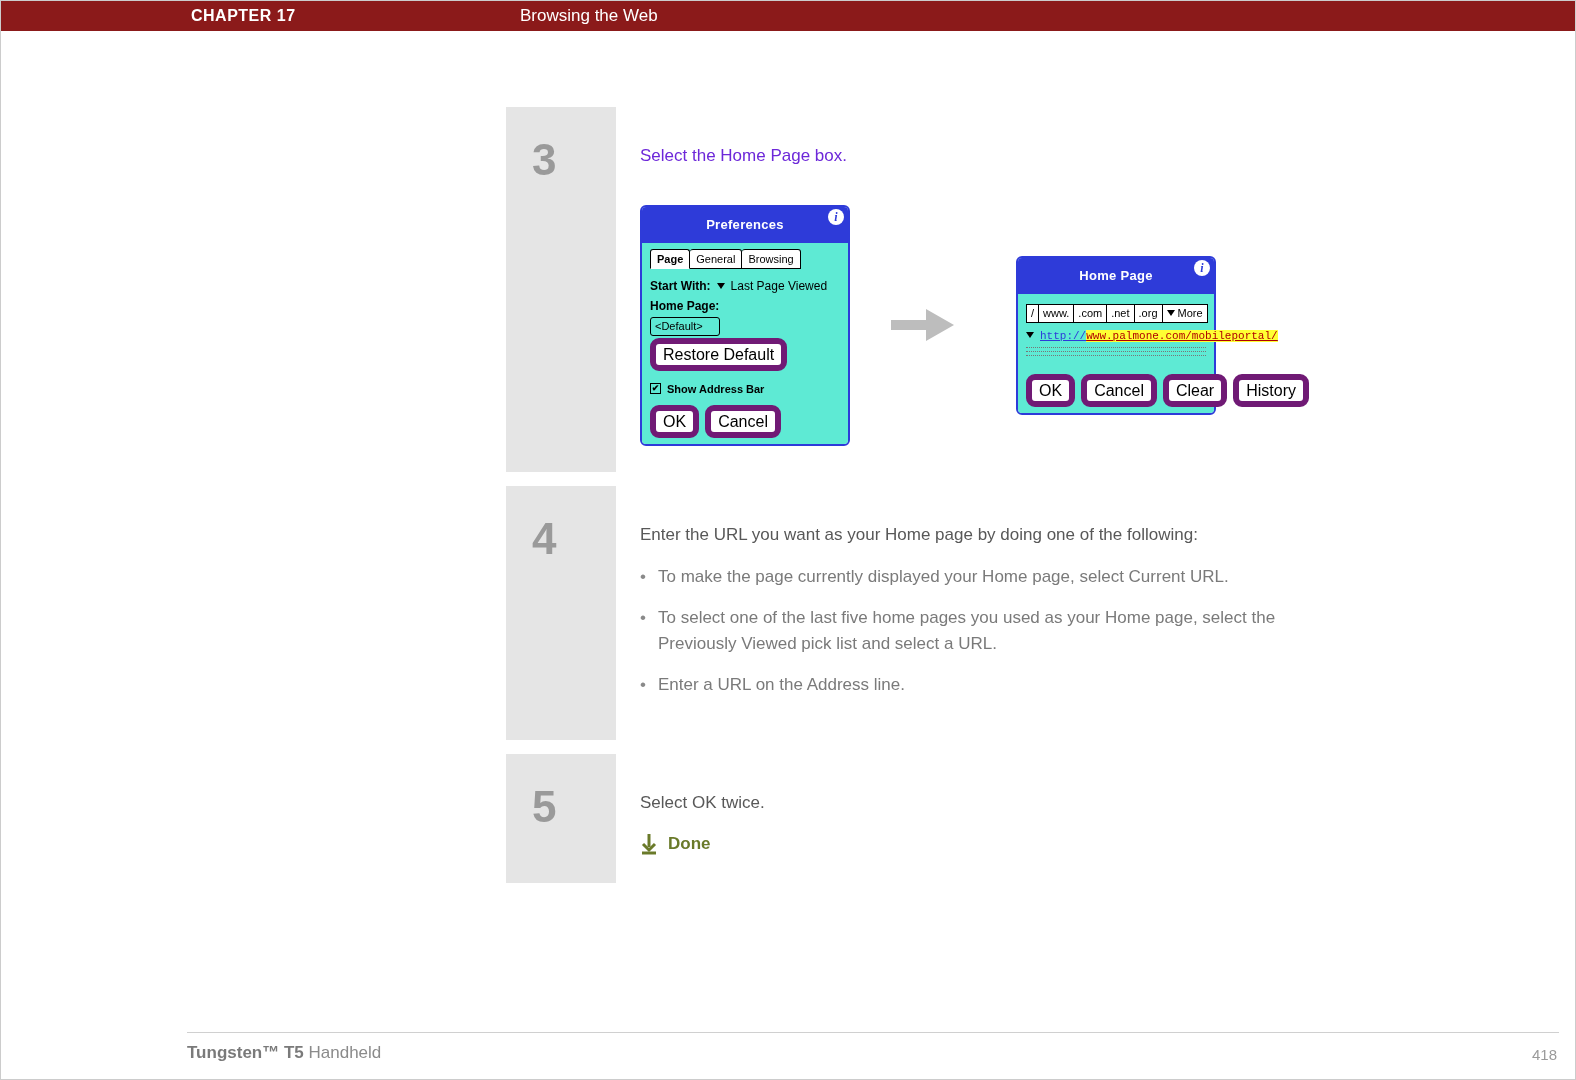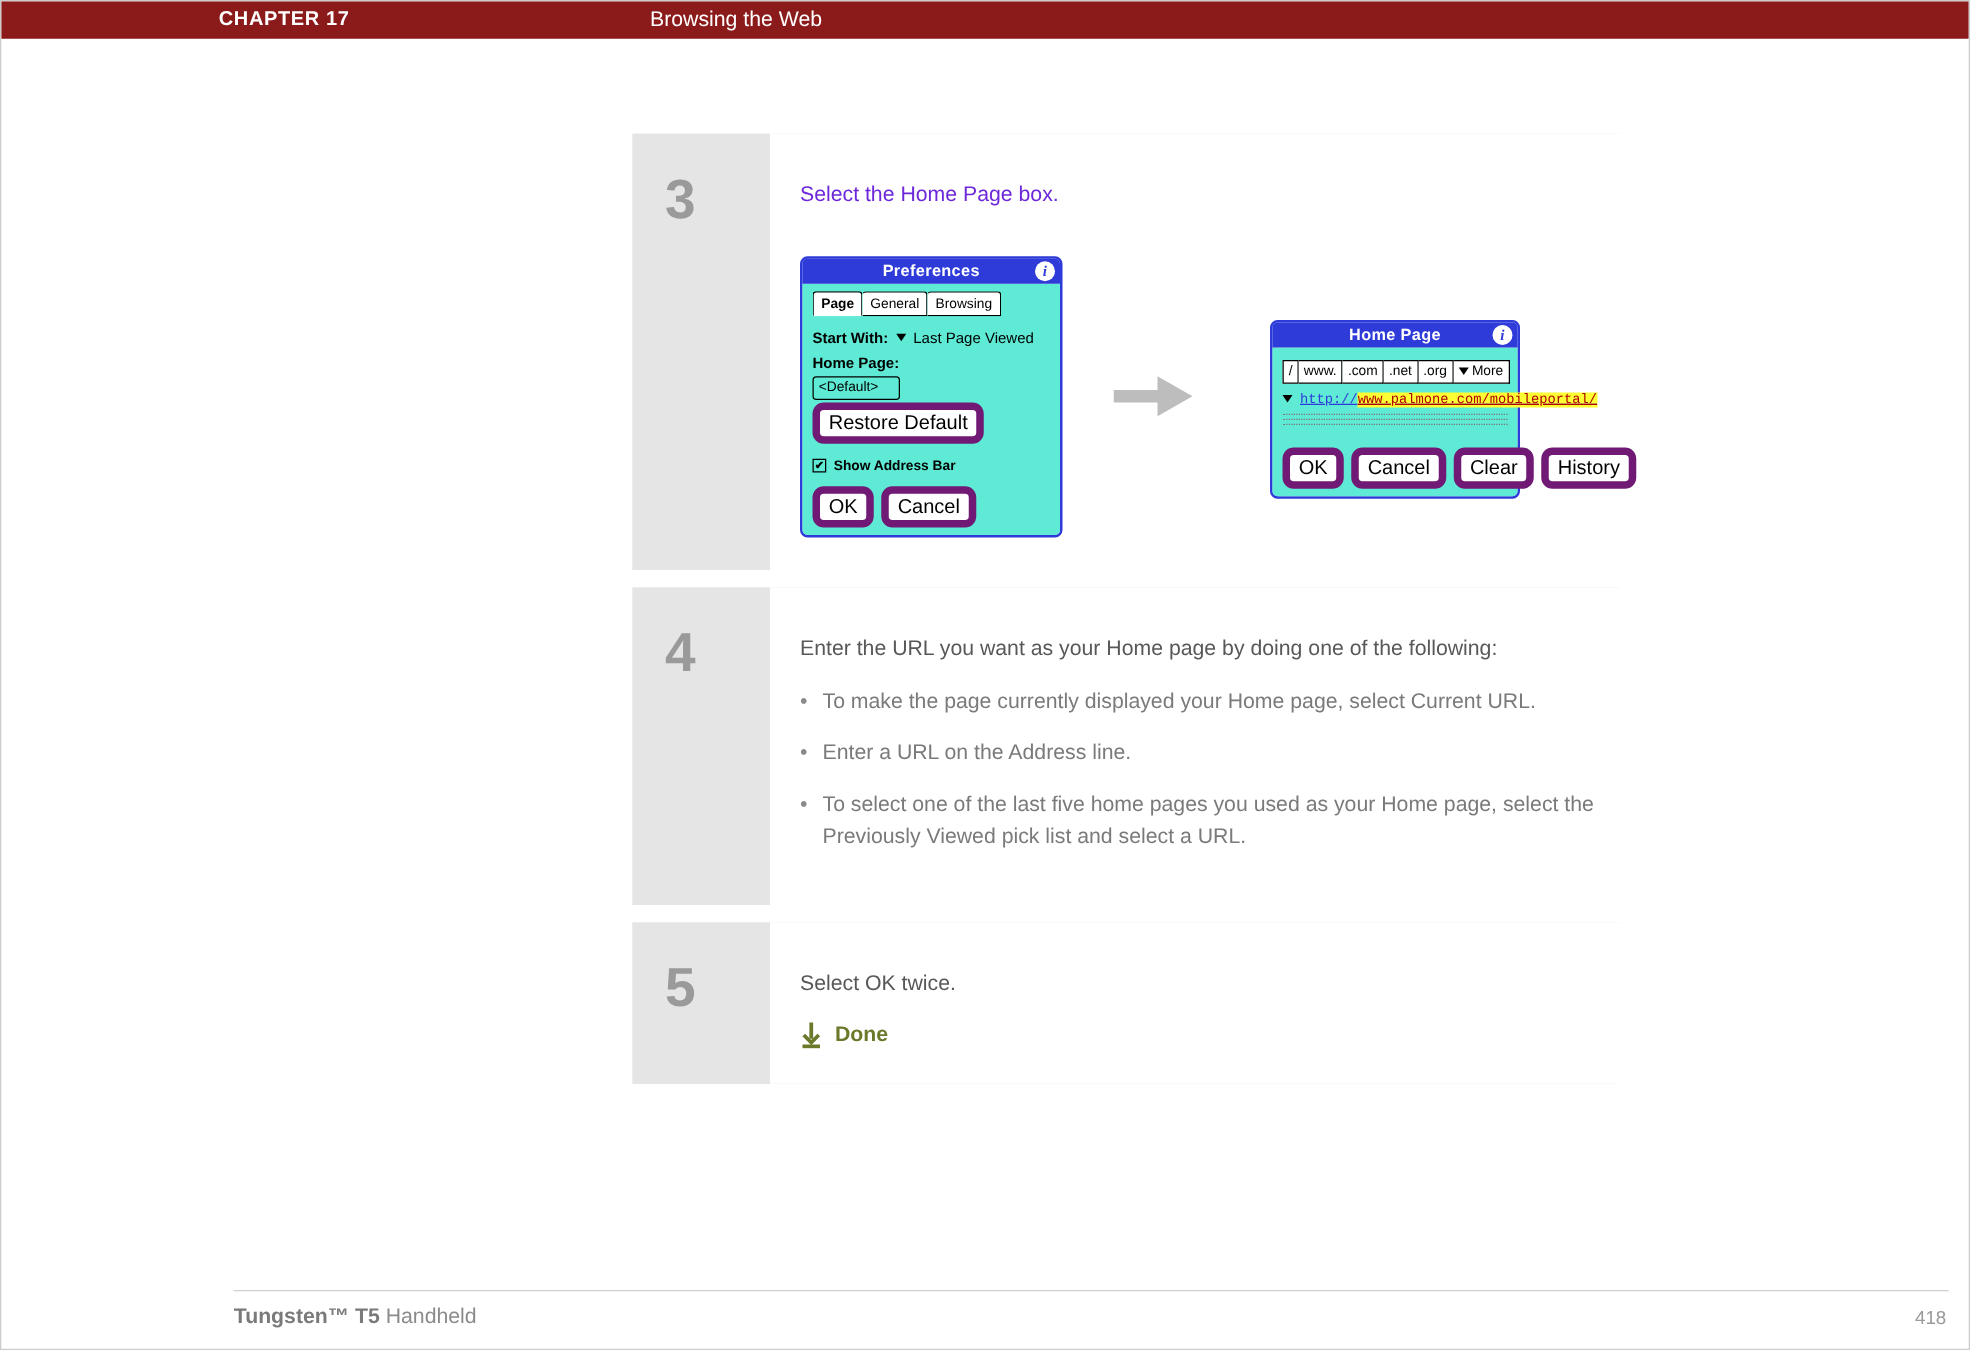--- a/index.html
+++ b/index.html
@@ -28,21 +28,21 @@
     overflow:hidden;
   }
 
   .header-band{
     position:absolute;
     top:0;left:0;right:0;
     height:30px;
     background:var(--maroon);
   }
   .chapter-label{
-    position:absolute;top:0;left:174px;height:30px;line-height:30px;
+    position:absolute;top:0;left:190px;height:30px;line-height:30px;
     color:#fff;font-weight:bold;font-size:16px;letter-spacing:.5px;
   }
   .chapter-title{
     position:absolute;top:0;left:519px;height:30px;line-height:30px;
     color:#fff;font-weight:normal;font-size:17px;
   }
 
   .steps-wrap{
     position:absolute;
     left:505px; top:106px;
@@ -75,21 +75,21 @@
   .arrow-right svg{display:block;}
 
   
   .palm{
     border:2px solid var(--blue);border-radius:6px;background:#fff;
     font-family:Verdana,Geneva,Tahoma,sans-serif;color:#000;font-size:12px;
     position:relative;box-shadow:0 0 0 1px #cfe7ff inset;
   }
   .palm.ocean{background:var(--ocean);}
   .palm-titlebar{
-    height:20px;background:var(--blue);color:#fff;display:flex;align-items:center;justify-content:center;
+    height:36px;background:var(--blue);color:#fff;display:flex;align-items:center;justify-content:center;
     font-weight:bold;font-size:13px;letter-spacing:.3px;position:relative;
     border-top-left-radius:4px;border-top-right-radius:4px;
   }
   .palm-titlebar .info{
     position:absolute;right:4px;top:2px;width:16px;height:16px;border-radius:50%;
     background:#fff;display:flex;align-items:center;justify-content:center;color:var(--blue);
     font-family:Georgia,serif;font-weight:bold;font-style:italic;font-size:12px;line-height:1;
   }
   .palm-body{background:#5eead4;padding:6px 8px 6px 8px;border-bottom-left-radius:4px;border-bottom-right-radius:4px;}
 
@@ -220,22 +220,22 @@
       </div>
     </div>
   </div>
 
   <div class="step step-outer">
     <div class="step-num">4</div>
     <div class="step-body">
       <div class="lead" style="color:#585858;">Enter the URL you want as your Home page by doing one of the following:</div>
       <ul class="bullets">
         <li>To make the page currently displayed your Home page, select Current URL.</li>
+        <li>To select one of the last five home pages you used as your Home page, select the Previously Viewed pick list and select a URL.</li>
         <li>Enter a URL on the Address line.</li>
-        <li>To select one of the last five home pages you used as your Home page, select the Previously Viewed pick list and select a URL.</li>
       </ul>
     </div>
   </div>
 
   <div class="step step-outer">
     <div class="step-num">5</div>
     <div class="step-body">
       <div class="lead" style="color:#585858;">Select OK twice.</div>
       <div class="done-line">
         <span class="done-arrow">

